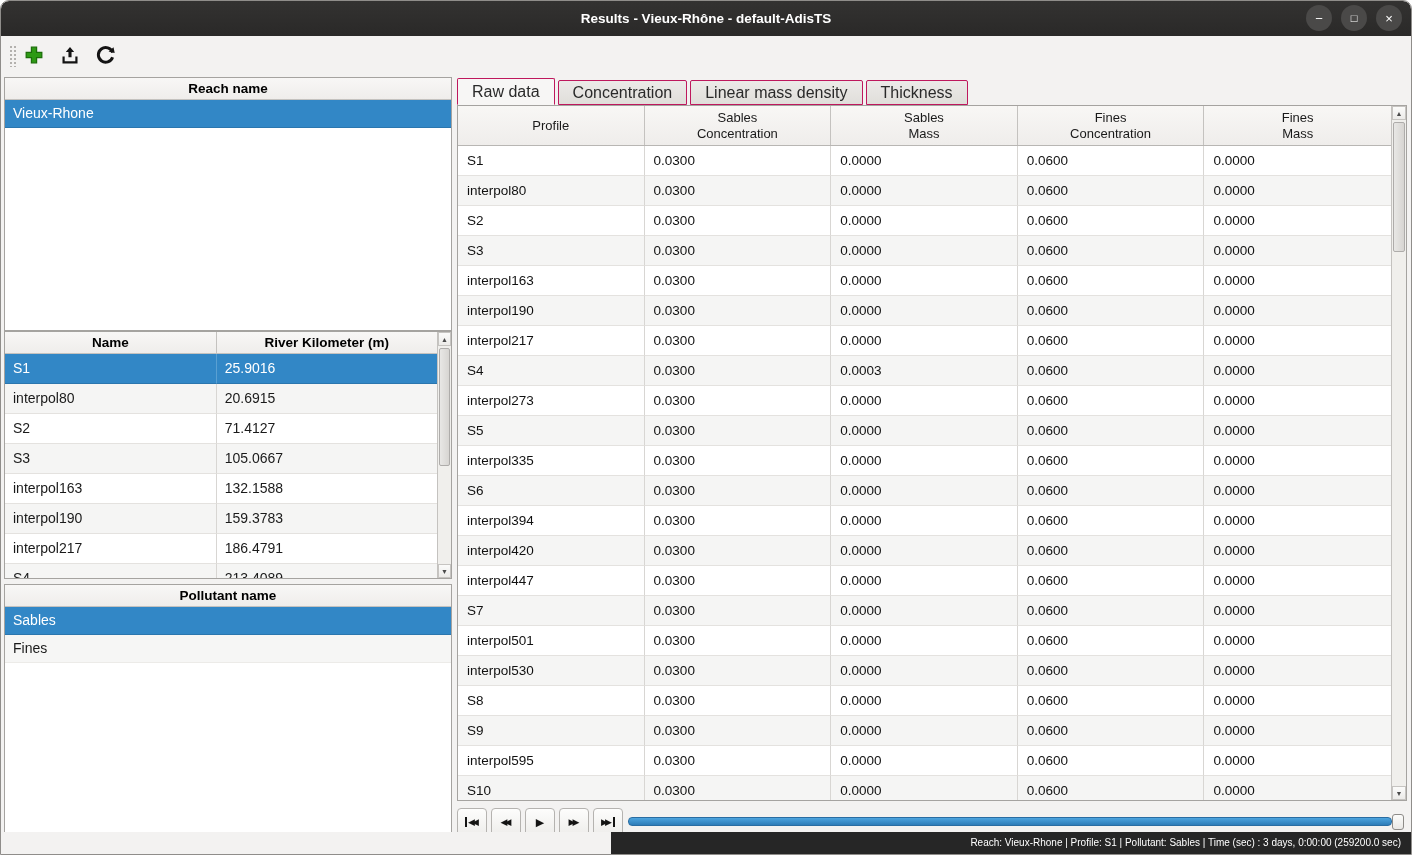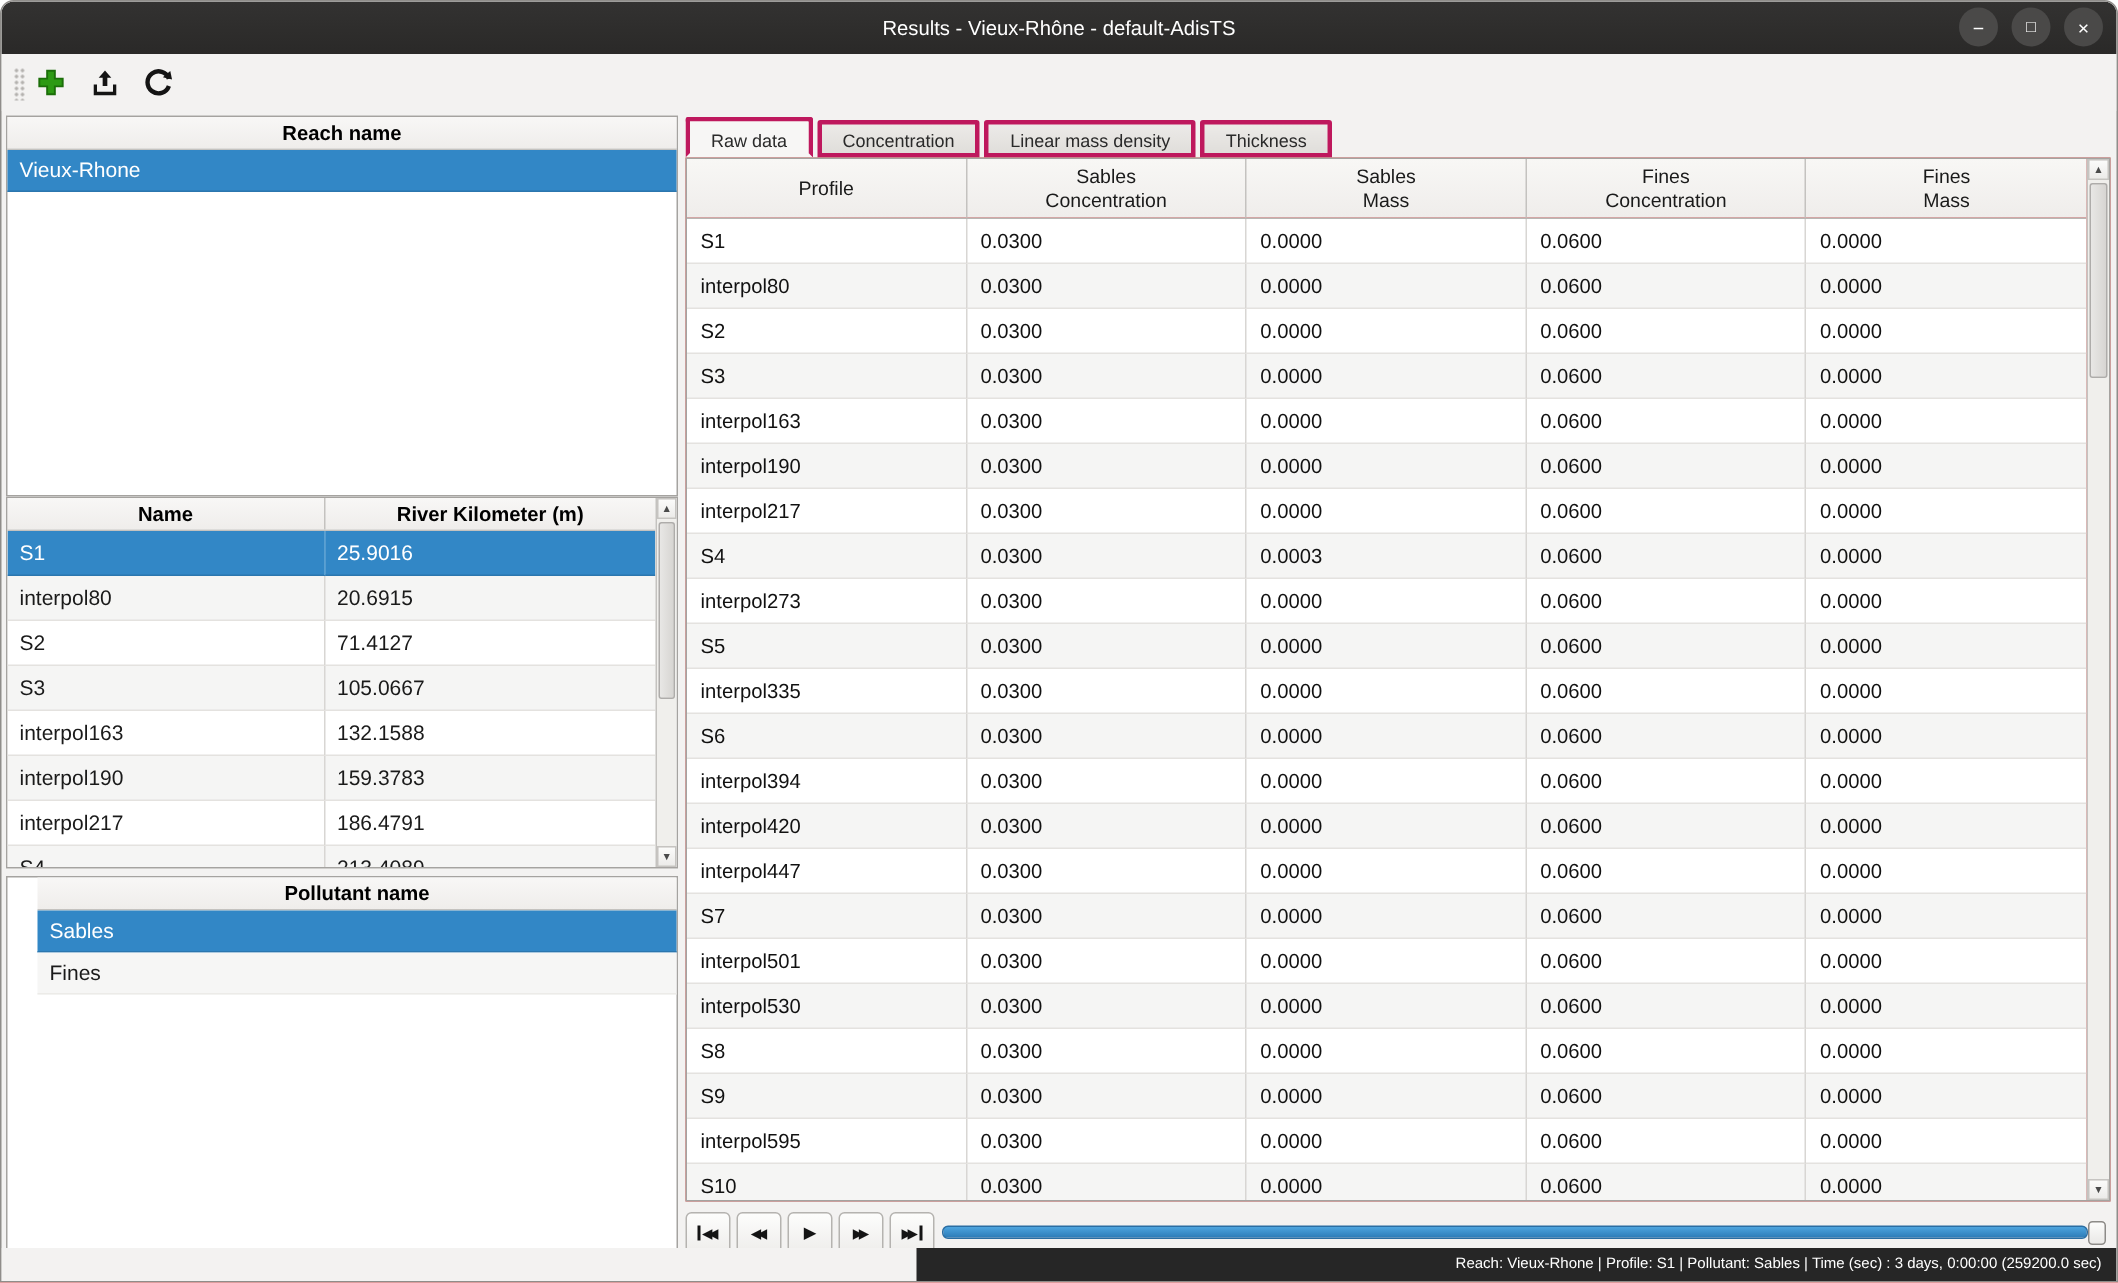--- a/index.html
+++ b/index.html
@@ -24,21 +24,21 @@
     border:1px solid #8f8d8a;border-radius:9px 9px 0 0;overflow:hidden;
   }
   
   .titlebar{
     position:absolute;top:0;left:0;right:0;height:35px;
     background:linear-gradient(#333231,#2a2928);
     border-radius:8px 8px 0 0;
   }
   .window-title{
     position:absolute;left:0;right:0;top:0;height:47px;line-height:35px;
-    text-align:center;color:#fff;font-size:13.5px;font-weight:normal;
+    text-align:center;color:#fff;font-size:13.5px;font-weight:bold;
   }
   .win-controls{position:absolute;right:9px;top:4px;display:flex;gap:9px;}
   .win-btn{
     width:26px;height:26px;border-radius:50%;background:#4a4948;color:#fff;
     display:flex;align-items:center;justify-content:center;font-size:13px;line-height:1;
     cursor:default;
   }
   .win-btn .sq{font-size:11px;}
   
   .toolbar{position:absolute;top:35px;left:0;right:0;height:38px;background:var(--bg);}
@@ -46,21 +46,21 @@
     position:absolute;left:8px;top:9px;width:8px;height:22px;
     background-image:radial-gradient(circle,#b3b1ae 1px,transparent 1.2px);
     background-size:4px 4px;
   }
   .tool-btns{position:absolute;left:19px;top:5px;display:flex;gap:9px;}
   .tool-btn{width:27px;height:27px;display:flex;align-items:center;justify-content:center;border:none;background:transparent;}
   
   .panel{position:absolute;left:3px;width:448px;background:#fff;border:1px solid var(--panel-border);}
   .reach-panel{top:76px;height:254px;}
   .stations-panel{top:330px;height:248px;}
-  .pollutant-panel{top:583px;height:250px;padding-left:20px;}
+  .pollutant-panel{top:583px;height:250px;}
   .panel-header{
     height:22px;line-height:21px;text-align:center;font-weight:bold;font-size:13.5px;
     background:linear-gradient(#f8f7f6,#efedeb);border-bottom:1px solid var(--hdr-border);
   }
   .list-item{
     height:28px;line-height:27px;padding-left:8px;font-size:14px;color:#1a1a1a;
     border-bottom:1px solid #ecebe8;background:#fff;
   }
   .list-item.alt{background:#f6f6f5;}
   .list-item.selected{background:var(--accent);color:#fff;border-bottom-color:#2b76ae;}
@@ -81,22 +81,22 @@
   .vscroll{position:absolute;top:0;right:0;bottom:0;width:14px;background:#f0efec;border-left:1px solid var(--hdr-border);}
   .vs-arrow{position:absolute;left:0;width:13px;height:14px;display:flex;align-items:center;justify-content:center;
     font-size:7px;color:#4a4a4a;background:linear-gradient(#fbfbfa,#ecebe9);border:1px solid #c6c4c1;}
   .vs-up{top:0;}
   .vs-down{bottom:0;}
   .vs-thumb{position:absolute;left:1px;width:11px;background:linear-gradient(90deg,#e8e7e5,#d7d5d2);
     border:1px solid #aeacaa;border-radius:2px;}
   
   .tabbar{position:absolute;left:456px;top:77px;height:27px;display:flex;align-items:flex-end;}
   .tab{
-    height:25px;line-height:23px;padding:0 14px;font-size:12px;color:#2a2a2a;
-    background:linear-gradient(#eceae8,#e0deda);border:3px solid #be185d;margin-right:3px;
+    height:25px;line-height:23px;padding:0 14px;font-size:16px;color:#2a2a2a;
+    background:linear-gradient(#eceae8,#e0deda);border:1px solid #be185d;margin-right:3px;
     border-radius:2px 2px 0 0;
     text-align:right;
   }
   .tab.active{
     height:27px;line-height:26px;background:#f7f6f5;border-bottom-color:#f7f6f5;font-weight:normal;
   }
   
   .results-table{position:absolute;left:456px;top:104px;width:950px;height:696px;background:#ef4444;border:1px solid var(--panel-border);}
   .rt-inner{position:absolute;top:0;left:0;right:15px;bottom:0;overflow:hidden;}
   .rt-header{display:flex;height:40px;background:linear-gradient(#f8f7f5,#efedeb);border-bottom:1px solid #b8b6b3;}

